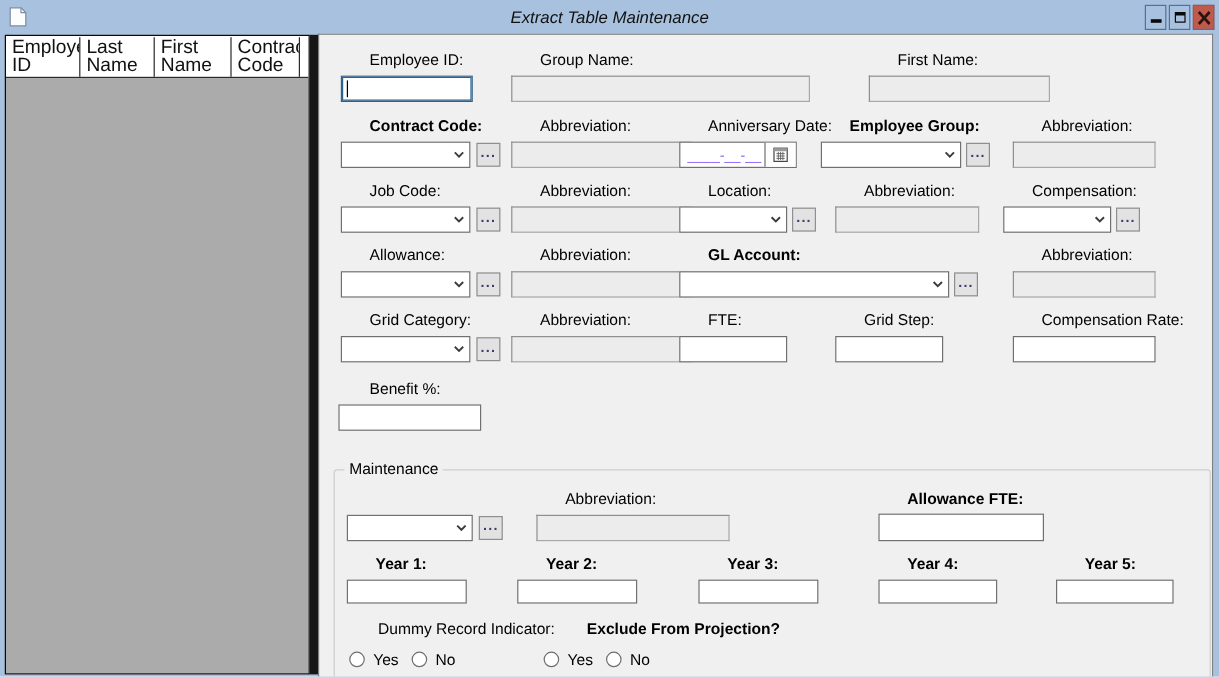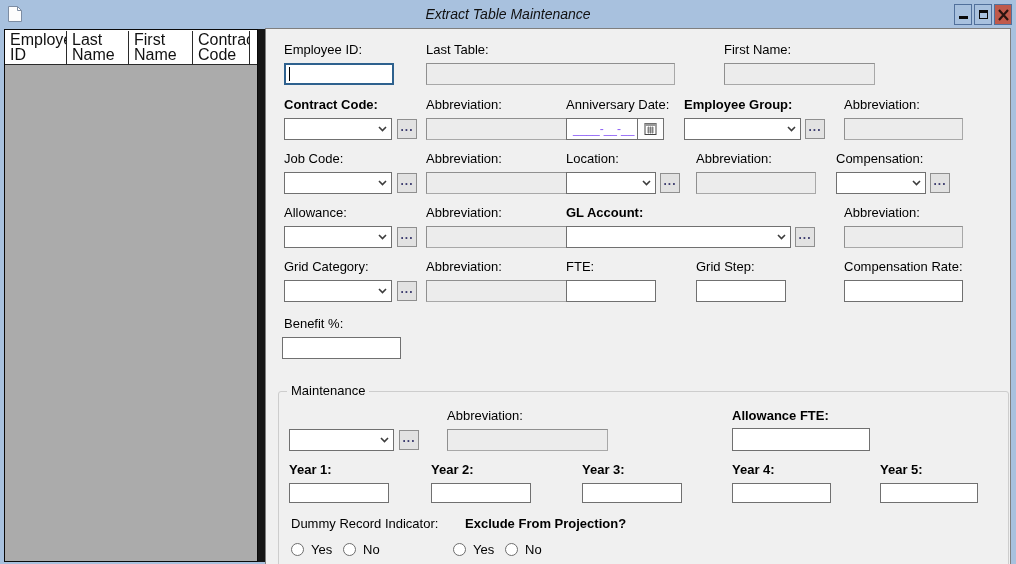--- a/index.html
+++ b/index.html
@@ -23,21 +23,21 @@
   .list-panel { position:absolute; left:4px; top:29px; width:254px; height:533px; border:1px solid #0a0a0a; background:#ababab; display:flex; flex-direction:column; }
   .list-header { display:flex; background:#fff; border-bottom:1px solid #2a2a2a; height:35px; padding-top:1px; }
   .hcell { font-size:16px; line-height:15px; padding:1px 2px 1px 5px; border-right:1px solid #2a2a2a; color:#111; overflow:hidden; }
   .list-body { flex:1; background:#ababab; }
 
   .splitter { position:absolute; left:258px; top:29px; width:7px; height:533px; background:#161616; }
 
   
   .form-panel { position:absolute; left:265px; top:28px; width:746px; height:536px; background:#f0f0f0; border:1px solid #7f7f7f; border-bottom:none; }
 
-  .lbl { position:absolute; font-size:13px; white-space:nowrap; color:#000; }
+  .lbl { position:absolute; font-size:13px; white-space:nowrap; color:#000;margin-left:24px; }
   .lbl.b { font-weight:bold; }
 
   .tb { position:absolute; height:22px; background:#fff; border:1px solid #707070; }
   .tb.dis { background:#ececec; border-color:#a8a8a8; border-top-color:#8f8f8f; border-left-color:#8f8f8f; }
   .tb.focused { border:1px solid #2e618e; box-shadow:inset 0 0 0 1px #2e618e; }
   .caret { position:absolute; left:4px; top:3px; width:1px; height:14px; background:#000; }
 
   .combo { position:absolute; height:22px; background:#fff; border:1px solid #707070; }
   .chev { position:absolute; right:4px; top:7px; line-height:0; }
 
@@ -92,21 +92,21 @@
   </div>
 
   <div class="splitter"></div>
 
   <div class="form-panel">
 
     <span class="lbl" style="left:18px;top:13px">Employee ID:</span>
     <div class="tb focused" style="left:18px;top:34px;width:110px">
         <span class="caret"></span>
       </div>
-    <span class="lbl" style="left:160px;top:13px">Last Table:</span>
+    <span class="lbl" style="left:160px;top:13px">Group Name:</span>
     <div class="tb dis" style="left:160px;top:34px;width:249px"></div>
     <span class="lbl" style="left:458px;top:13px">First Name:</span>
     <div class="tb dis" style="left:458px;top:34px;width:151px"></div>
 
     <span class="lbl b" style="left:18px;top:68px">Contract Code:</span>
     <div class="combo" style="left:18px;top:89px;width:108px">
         <span class="chev"><svg width="9" height="6" viewBox="0 0 9 6">
             <path d="M1 1l3.5 3.5L8 1" fill="none" stroke="#3c3c3c" stroke-width="1.6"></path>
           </svg></span>
       </div>

